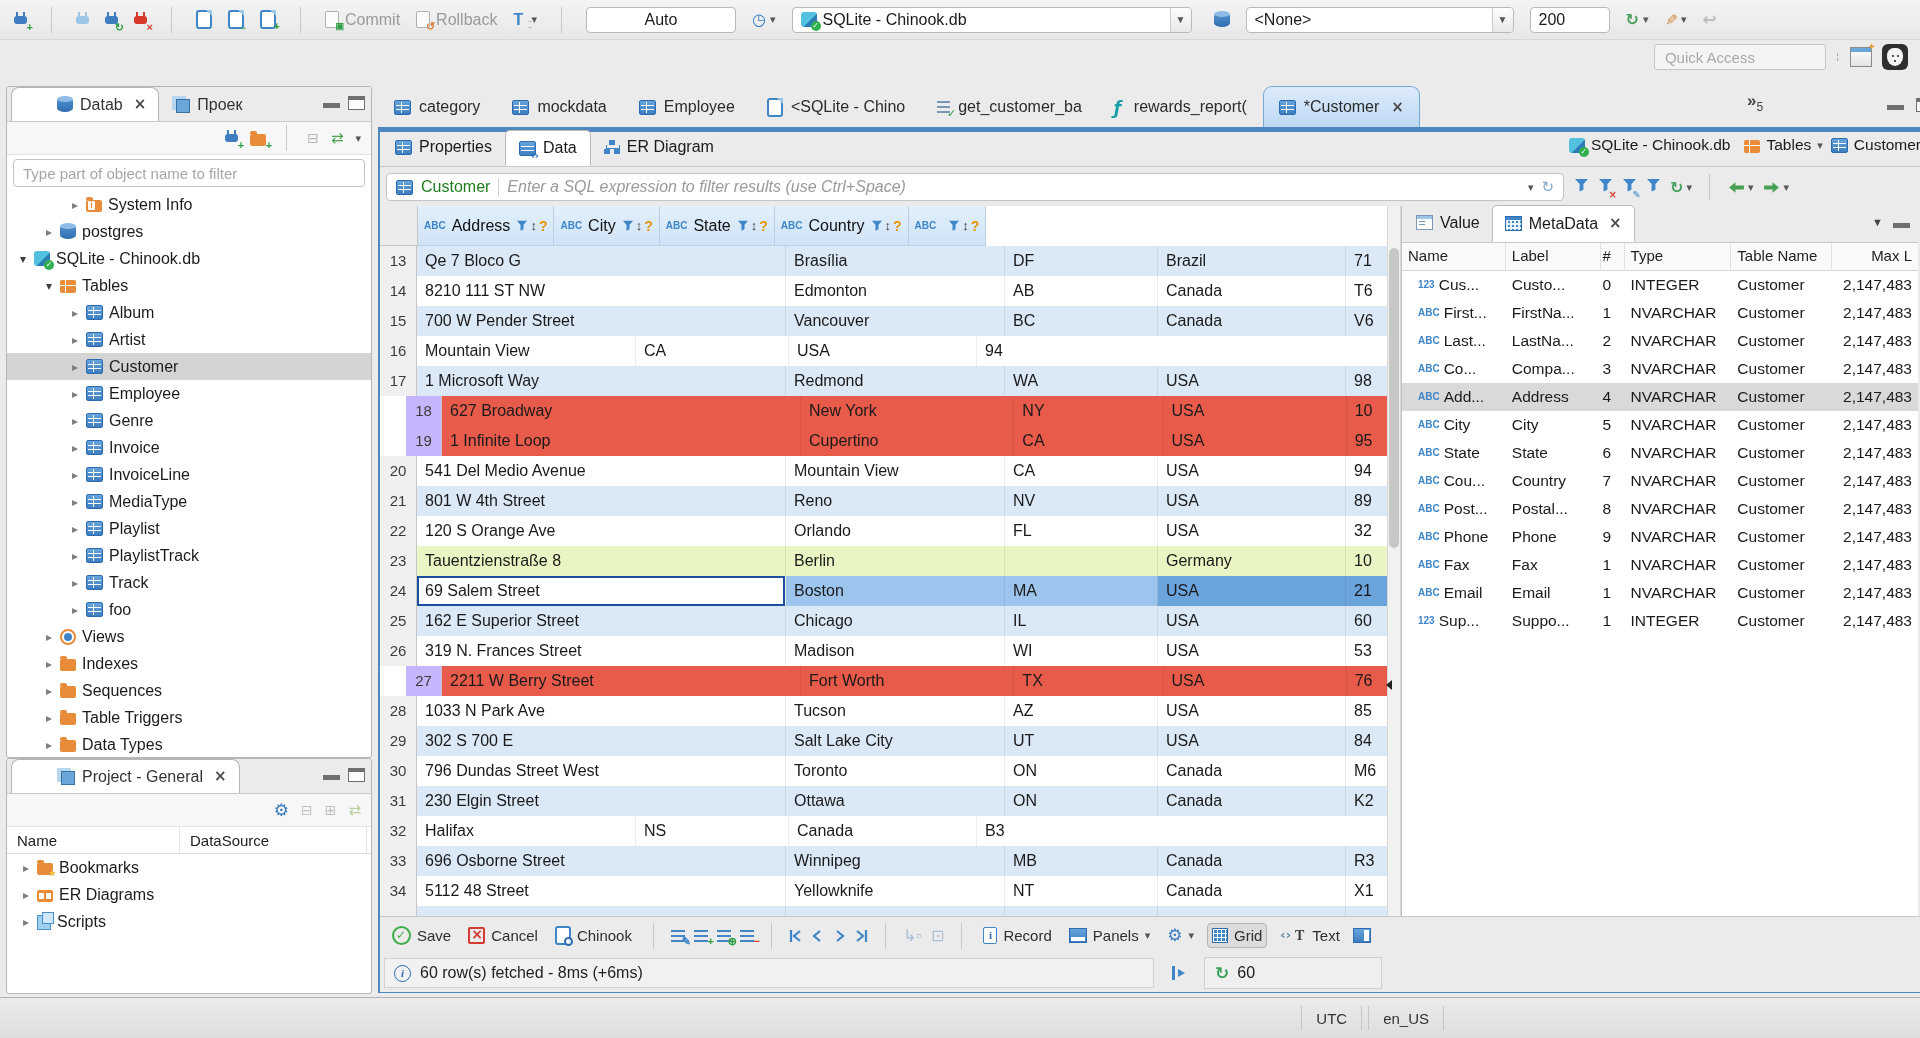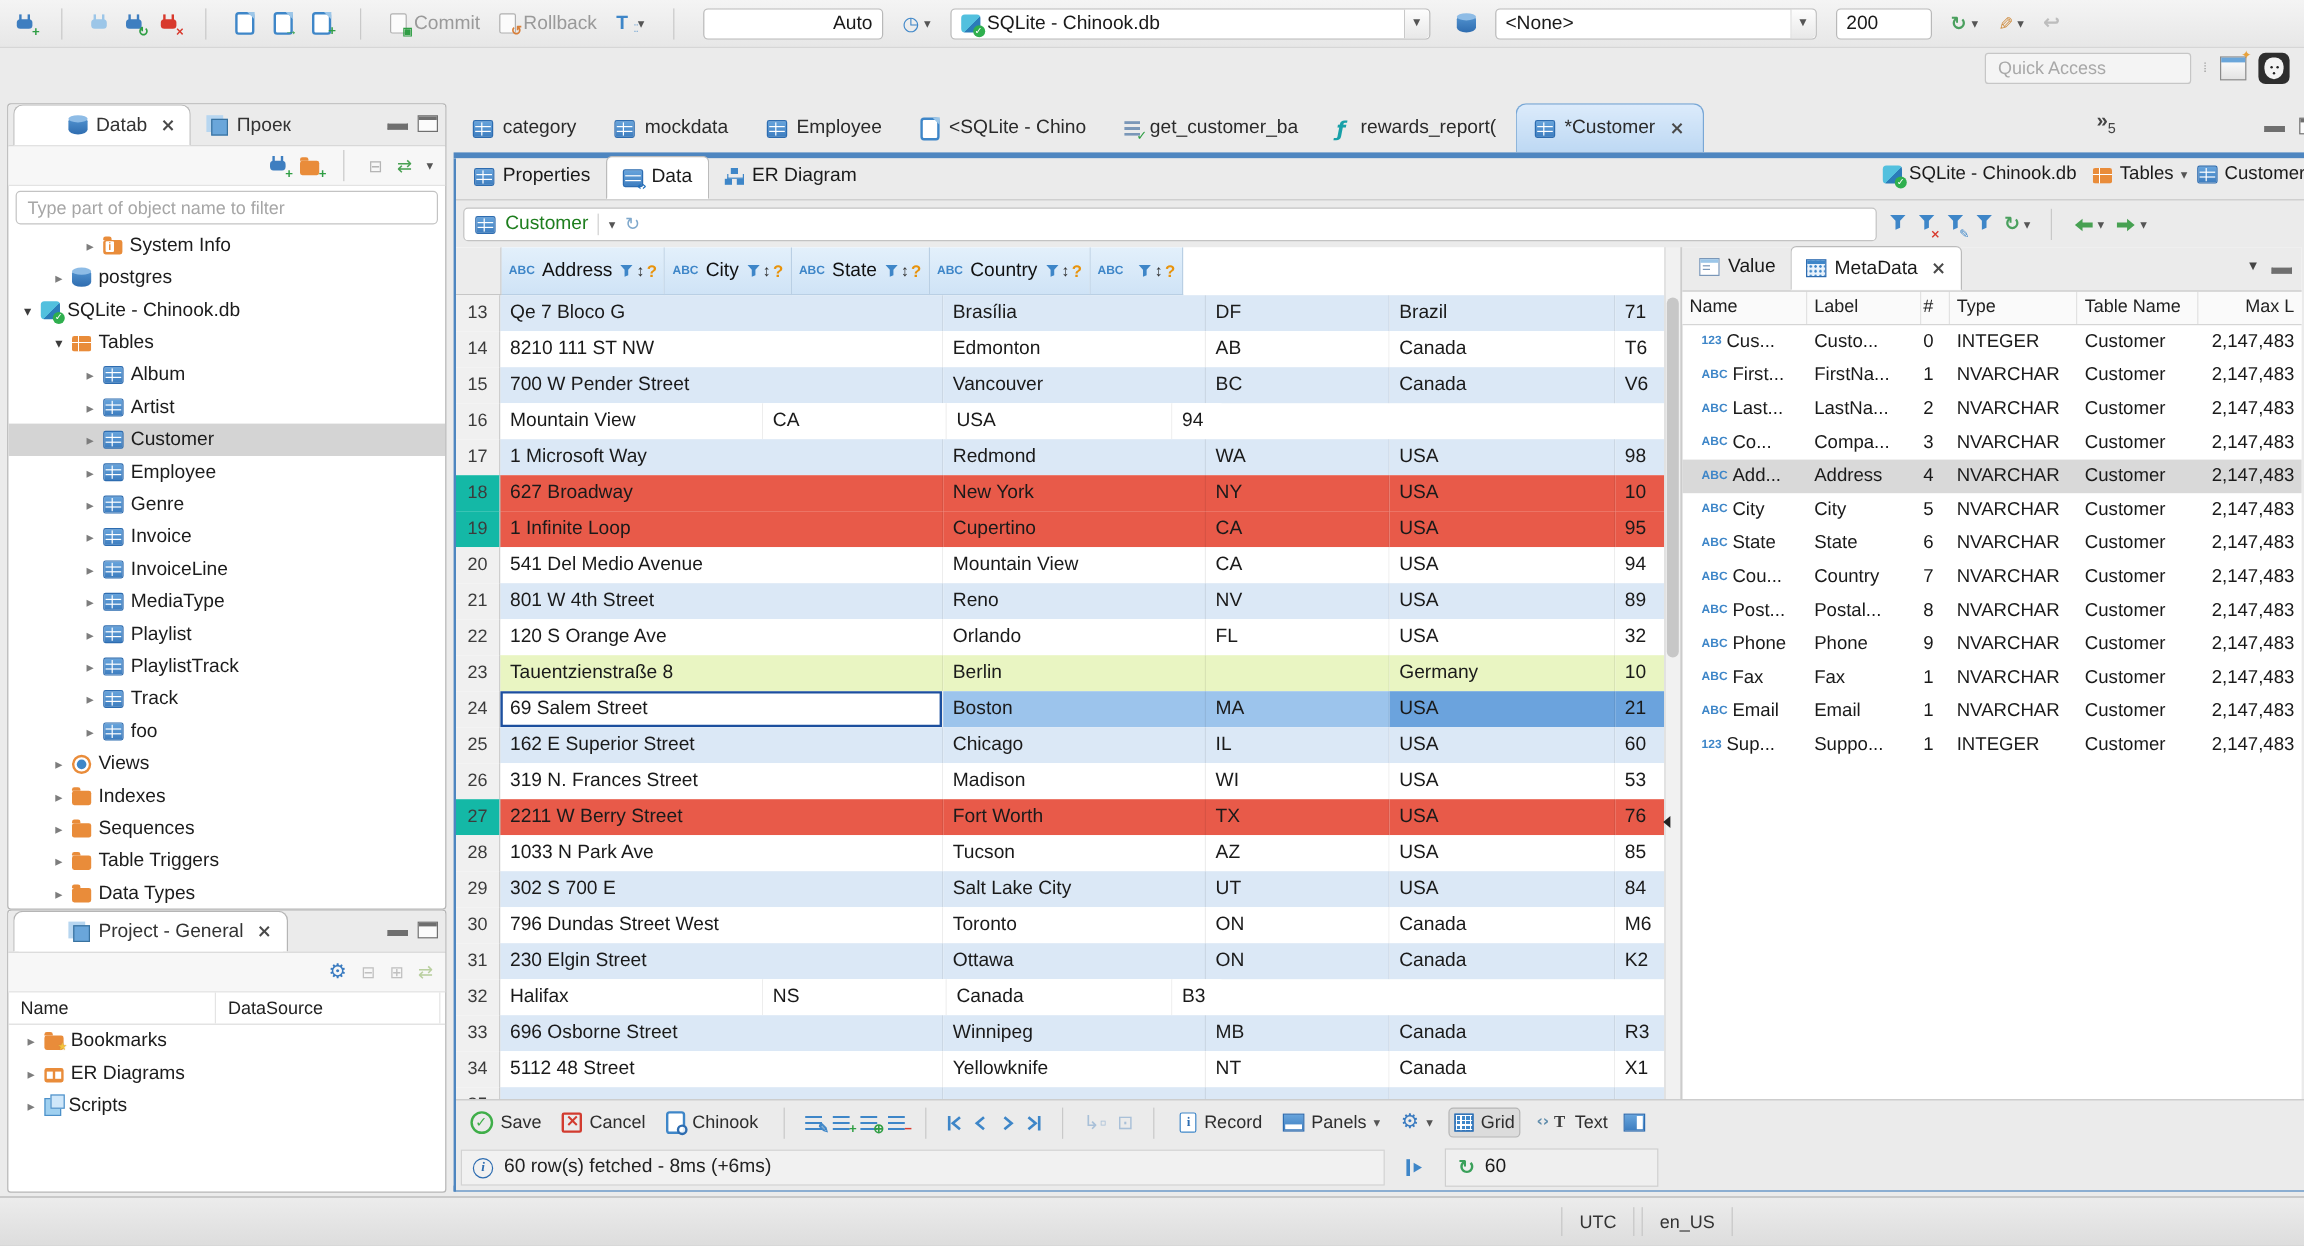--- a/index.html
+++ b/index.html
@@ -165,21 +165,21 @@
   .hwidget{display:flex;align-items:center;gap:2px;flex:none;}
   .hwidget .ud{font-size:13px;color:#333;}
   .hwidget .q{color:#e8930c;font-weight:bold;font-size:14px;}
   .gcorner{width:37px;background:#ececec;border-right:1px solid #c6c6c6;border-bottom:1px solid #c6c6c6;}
   .grid-row{display:flex;height:30px;}
   .cell{box-sizing:border-box;padding:0 8px;line-height:30px;font-size:16px;white-space:nowrap;overflow:hidden;border-right:1px solid rgba(0,0,0,0.07);}
   .c-num{width:37px;background:#f0f0f0;color:#3c3c3c;text-align:center;padding:0;border-right:1px solid #c6c6c6;font-size:15px;}
   .c-addr{width:369px;} .c-city{width:219px;} .c-state{width:153px;} .c-country{width:188px;} .c-postal{width:41px;border-right:none;}
   .grid-row.plain .cell{background:#fff;} .grid-row.plain .c-num{background:#f0f0f0;}
   .grid-row.alt .cell{background:#dbe8f6;} .grid-row.alt .c-num{background:#f0f0f0;}
-  .grid-row.deleted .cell{background:#e85a49;} .grid-row.deleted .c-num{background:#14b8a6;}
+  .grid-row.deleted .cell{background:#e85a49;} .grid-row.deleted .c-num{background:#c4b5fd;margin-left:26px;}
   .grid-row.added .cell{background:#e9f5c2;} .grid-row.added .c-num{background:#f0f0f0;}
   .grid-row.selected .cell{background:#9cc4ec;}
   .grid-row.selected .c-num{background:#f0f0f0;}
   .grid-row.selected .c-country,.grid-row.selected .c-postal{background:#6ba3dd;}
   .grid-row.selected .c-addr{background:#fff;box-shadow:inset 0 0 0 2px #1c4f9e;}
   .vscroll{position:absolute;left:1007px;top:74px;width:14px;height:710px;background:#f1f1f1;border-left:1px solid #d8d8d8;border-right:1px solid #d8d8d8;box-sizing:border-box;}
   .vthumb{position:absolute;left:1px;width:10px;top:42px;height:300px;background:#c7c7c7;border-radius:6px;}
   .vmark{position:absolute;left:-7px;top:474px;width:0;height:0;border:5px solid transparent;border-right:6px solid #222;}
   
   .spanel{position:absolute;left:1021px;top:74px;width:517px;height:710px;background:#fff;border-left:1px solid #c0c0c0;box-sizing:border-box;}
@@ -246,21 +246,21 @@
         <span class="ic ic-page">
             <span class="bdg" style="color:#d87f3a">↺</span>
           </span>
         <span class="tblabel">Rollback</span>
       </span>
       <span class="flex" style="gap:4px">
         <span class="ic ic-tfilter"></span>
         <span class="caret">▾</span>
       </span>
       <span class="sep"></span>
-      <span class="combo" style="width:150px;justify-content:flex-end">
+      <span class="combo" style="width:150px;justify-content:center">
         <span>Auto</span>
       </span>
       <span class="flex" style="gap:4px">
         <span class="ic ic-clock">◷</span>
         <span class="caret">▾</span>
       </span>
       <span class="combo" style="width:400px">
         <span class="ic ic-sqlite"></span>
         <span style="flex:1">SQLite - Chinook.db</span>
         <span class="arrowbox">▼</span>
@@ -613,20 +613,21 @@
               <span class="caret"></span>
             </div>
           </div>
       </div>
 
       <div class="fbar">
         <div class="finput">
           <span class="ic ic-table"></span>
           <span class="fentity">Customer</span>
           <span class="fdiv"></span>
+          <span class="fplaceholder">Enter a SQL expression to filter results (use Ctrl+Space)</span>
           <span class="caret">▾</span>
           <span style="color:#7fa8cc;font-size:15px">↻</span>
         </div>
         <div class="ficons">
           <span class="ic" style="position:relative">
             <svg class="funnel" viewBox="0 0 14 13">
                 <path d="M1 1h12L8.8 5.6V11l-3.6 1.6V5.6z"></path>
               </svg>
           </span>
           <span class="ic" style="position:relative">

